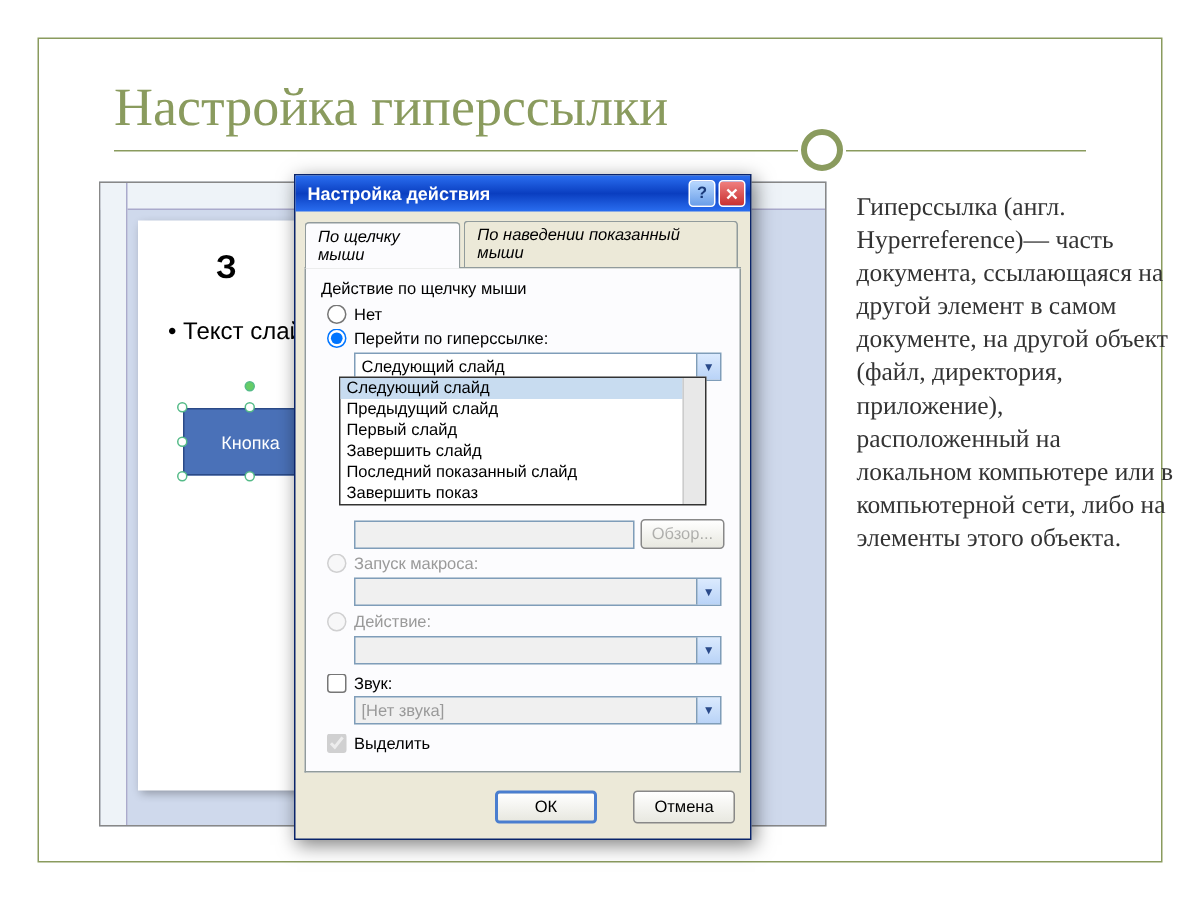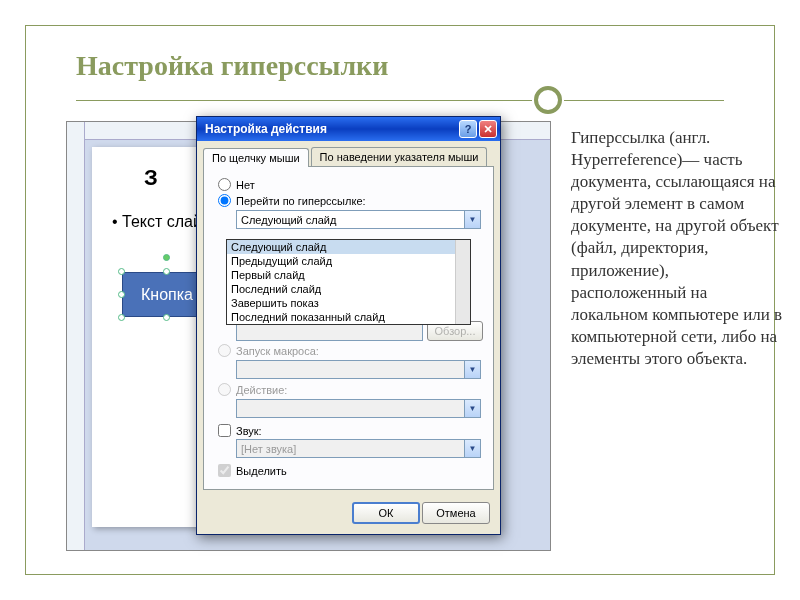--- a/index.html
+++ b/index.html
@@ -1,60 +1,60 @@
 <!DOCTYPE html>
 <html><head>
 <meta charset="utf-8">
 <style>
   * { box-sizing: border-box; margin: 0; padding: 0; }
   body { font-family: Georgia, 'Times New Roman', serif; background: #fff; width: 800px; height: 600px; overflow: hidden; position: relative; }
   .slide-frame { position: absolute; top: 25px; left: 25px; right: 25px; bottom: 25px; border: 1px solid #8a9b5e; }
-  .slide-title { position: absolute; top: 24px; left: 50px; font-size: 28px; color: #8a9b5e; font-weight: bold; }
+  .slide-title { position: absolute; top: 24px; left: 50px; font-size: 36px; color: #8a9b5e; font-weight: normal; }
   .title-decor { position: absolute; top: 60px; left: 50px; right: 50px; display: flex; align-items: center; }
   .title-decor .line { height: 1px; background: #8a9b5e; flex: 1; }
   .title-decor .circ { width: 28px; height: 28px; border: 4px solid #8a9b5e; border-radius: 50%; margin: 0 2px; }
 
   .screenshot-zone { position: absolute; top: 95px; left: 40px; width: 485px; height: 430px; border: 1px solid #888; background: #cfd9ec; overflow: hidden; }
   .ppt-ruler-v { position: absolute; left: 0; top: 0; bottom: 0; width: 18px; background: #eef3f8; border-right: 1px solid #aac; }
   .ppt-ruler-h { position: absolute; left: 0; top: 0; right: 0; height: 18px; background: #eef3f8; border-bottom: 1px solid #aac; }
   .ppt-canvas { position: absolute; left: 25px; top: 25px; width: 380px; height: 380px; background: #fff; box-shadow: 2px 2px 6px rgba(0,0,0,0.3); }
   .ppt-heading { font-family: Arial, sans-serif; font-size: 22px; font-weight: bold; color: #000; padding: 18px 0 0 52px; }
   .ppt-bullet { font-family: Arial, sans-serif; font-size: 16px; color: #000; padding: 22px 0 0 20px; }
   .ppt-bullet::before { content: "• "; }
-  .shape-btn { position: absolute; left: 30px; top: 125px; width: 90px; height: 45px; background: #4a71b8; display: flex; align-items: center; justify-content: center; color: #fff; font-family: Arial, sans-serif; font-size: 16px; box-shadow: inset 0 0 0 1px #2a4a87; }
+  .shape-btn { position: absolute; left: 30px; top: 125px; width: 90px; height: 45px; background: #4a71b8; display: flex; align-items: center; justify-content: center; color: #fff; font-family: Arial, sans-serif; font-size: 12px; box-shadow: inset 0 0 0 1px #2a4a87; }
   .shape-handle { position: absolute; width: 7px; height: 7px; background: #fff; border: 1px solid #5b8; border-radius: 50%; }
   .h-tl { left: -4px; top: -4px; } .h-tr { right: -4px; top: -4px; } .h-bl { left: -4px; bottom: -4px; } .h-br { right: -4px; bottom: -4px; }
   .h-l { left: -4px; top: 50%; margin-top: -4px; } .h-r { right: -4px; top: 50%; margin-top: -4px; }
   .h-t { top: -4px; left: 50%; margin-left: -4px; } .h-b { bottom: -4px; left: 50%; margin-left: -4px; }
   .h-rot { top: -18px; left: 50%; margin-left: -4px; background: #6c6; }
 
   .dialog { position: absolute; left: 170px; top: 90px; width: 305px; font-family: Tahoma, Arial, sans-serif; font-size: 11px; box-shadow: 2px 3px 12px rgba(0,0,0,0.5); background: #ece9d8; border: 1px solid #0a246a; }
   .dlg-titlebar { background: linear-gradient(to bottom, #2a6ef0 0%, #0a3ec0 50%, #2a6ef0 100%); color: #fff; height: 24px; display: flex; align-items: center; padding: 0 3px 0 8px; font-weight: bold; font-size: 12px; justify-content: flex-end; }
   .dlg-titlebar .spacer { flex: 1; }
   .dlg-btn { width: 18px; height: 18px; margin-left: 2px; display: flex; align-items: center; justify-content: center; border: 1px solid #fff; border-radius: 3px; font-weight: bold; font-size: 11px; cursor: pointer; }
   .dlg-help { background: linear-gradient(#b8d8ff,#6a9ee8); color: #1a3a7a; }
   .dlg-close { background: linear-gradient(#f08080,#c83030); color: #fff; }
   .dlg-tabs { display: flex; margin: 6px 6px 0 6px; border-bottom: 1px solid #919b9c; }
-  .dlg-tab { padding: 3px 8px; border: 1px solid #919b9c; border-bottom: none; background: #ece9d8; margin-right: 2px; border-radius: 3px 3px 0 0; position: relative; cursor: pointer; }
+  .dlg-tab { padding: 3px 8px; border: 1px solid #919b9c; border-bottom: none; background: #ece9d8; margin-right: 2px; border-radius: 3px 3px 0 0; position: relative; cursor: pointer; font-style: italic; }
   .dlg-tab.active { background: #fcfcfe; top: 1px; }
   .dlg-body { background: #fcfcfe; margin: 0 6px 6px 6px; border: 1px solid #919b9c; border-top: none; padding: 8px 10px 10px 10px; }
   .group-label { margin-bottom: 4px; }
   .radio-row { display: flex; align-items: center; margin: 3px 0 3px 4px; }
   .radio-row input { margin-right: 5px; }
   .radio-row.disabled { color: #9a9a9a; }
   .combo { margin: 2px 0 4px 22px; width: 245px; height: 19px; border: 1px solid #7f9db9; background: #fff; display: flex; align-items: center; padding: 0 0 0 4px; position: relative; }
   .combo.disabled { background: #f0f0f0; color: #9a9a9a; }
   .combo .arrow { position: absolute; right: 0; top: 0; width: 16px; height: 17px; background: linear-gradient(#dbeafe,#b9d3f7); border-left: 1px solid #7f9db9; display:flex; align-items:center; justify-content:center; font-size:8px; color:#2a4a8a; }
   .dropdown-list { position: absolute; left: 22px; top: 72px; width: 245px; border: 1px solid #333; background: #fff; z-index: 5; }
   .dropdown-list .opt { padding: 1px 4px; cursor: pointer; }
   .dropdown-list .opt.sel { background: #c8dcf0; }
   .dropdown-scroll { position: absolute; right: 0; top: 0; bottom: 0; width: 15px; background: #e8e8e8; border-left: 1px solid #ccc; }
   .check-row { display: flex; align-items: center; margin: 6px 0 2px 4px; }
   .check-row input { margin-right: 5px; }
-  .dlg-footer { display: flex; justify-content: flex-end; padding: 6px 10px 10px 10px; gap: 2px; }
+  .dlg-footer { display: flex; justify-content: flex-end; padding: 6px 10px 10px 10px; gap: 24px; }
   .win-btn { min-width: 68px; height: 22px; background: linear-gradient(#fff,#e8e8e0); border: 1px solid #888; border-radius: 3px; font-size: 11px; cursor: pointer; font-family: Tahoma, Arial, sans-serif; }
   .win-btn.default { border: 2px solid #4a7ecf; }
 
   .desc-text { position: absolute; top: 101px; left: 545px; width: 215px; font-size: 17px; line-height: 1.3; color: #333; font-family: Georgia, serif; }
 </style>
 </head>
 <body>
 
 <div class="slide-frame">
   <div class="slide-title">Настройка гиперссылки</div>
@@ -87,45 +87,46 @@
 
   <div class="dialog">
     <div class="dlg-titlebar">
       <span>Настройка действия</span>
       <span class="spacer"></span>
       <span class="dlg-btn dlg-help">?</span>
       <span class="dlg-btn dlg-close">✕</span>
     </div>
     <div class="dlg-tabs">
       <div class="dlg-tab active">По щелчку мыши</div>
-      <div class="dlg-tab">По наведении указателя мыши</div>
+      <div class="dlg-tab">По наведении показанный мыши</div>
     </div>
     <div class="dlg-body" style="position:relative;">
+      <div class="group-label">Действие по щелчку мыши</div>
 
       <label class="radio-row">
         <input type="radio" name="act" style="">
         <span>Нет</span>
       </label>
 
       <label class="radio-row">
         <input type="radio" name="act" checked="" style="">
         <span>Перейти по гиперссылке:</span>
       </label>
       <div class="combo">
         <span>Следующий слайд</span>
         <span class="arrow">▼</span>
       </div>
 
       <div class="dropdown-list">
         <div class="opt sel">Следующий слайд</div>
         <div class="opt">Предыдущий слайд</div>
         <div class="opt">Первый слайд</div>
-        <div class="opt">Последний слайд</div>
+        <div class="opt">Завершить слайд</div>
+        <div class="opt">Последний показанный слайд</div>
         <div class="opt">Завершить показ</div>
-        <div class="opt">Последний показанный слайд</div>
         <div class="dropdown-scroll"></div>
       </div>
 
       <div style="height:88px"></div>
 
       <div style="display:flex; align-items:center; margin-left:22px;">
         <div class="combo disabled" style="margin:0; flex:1;"></div>
         <button class="win-btn" style="margin-left:4px; min-width:56px; height:20px;" disabled="">Обзор...</button>
       </div>
 

